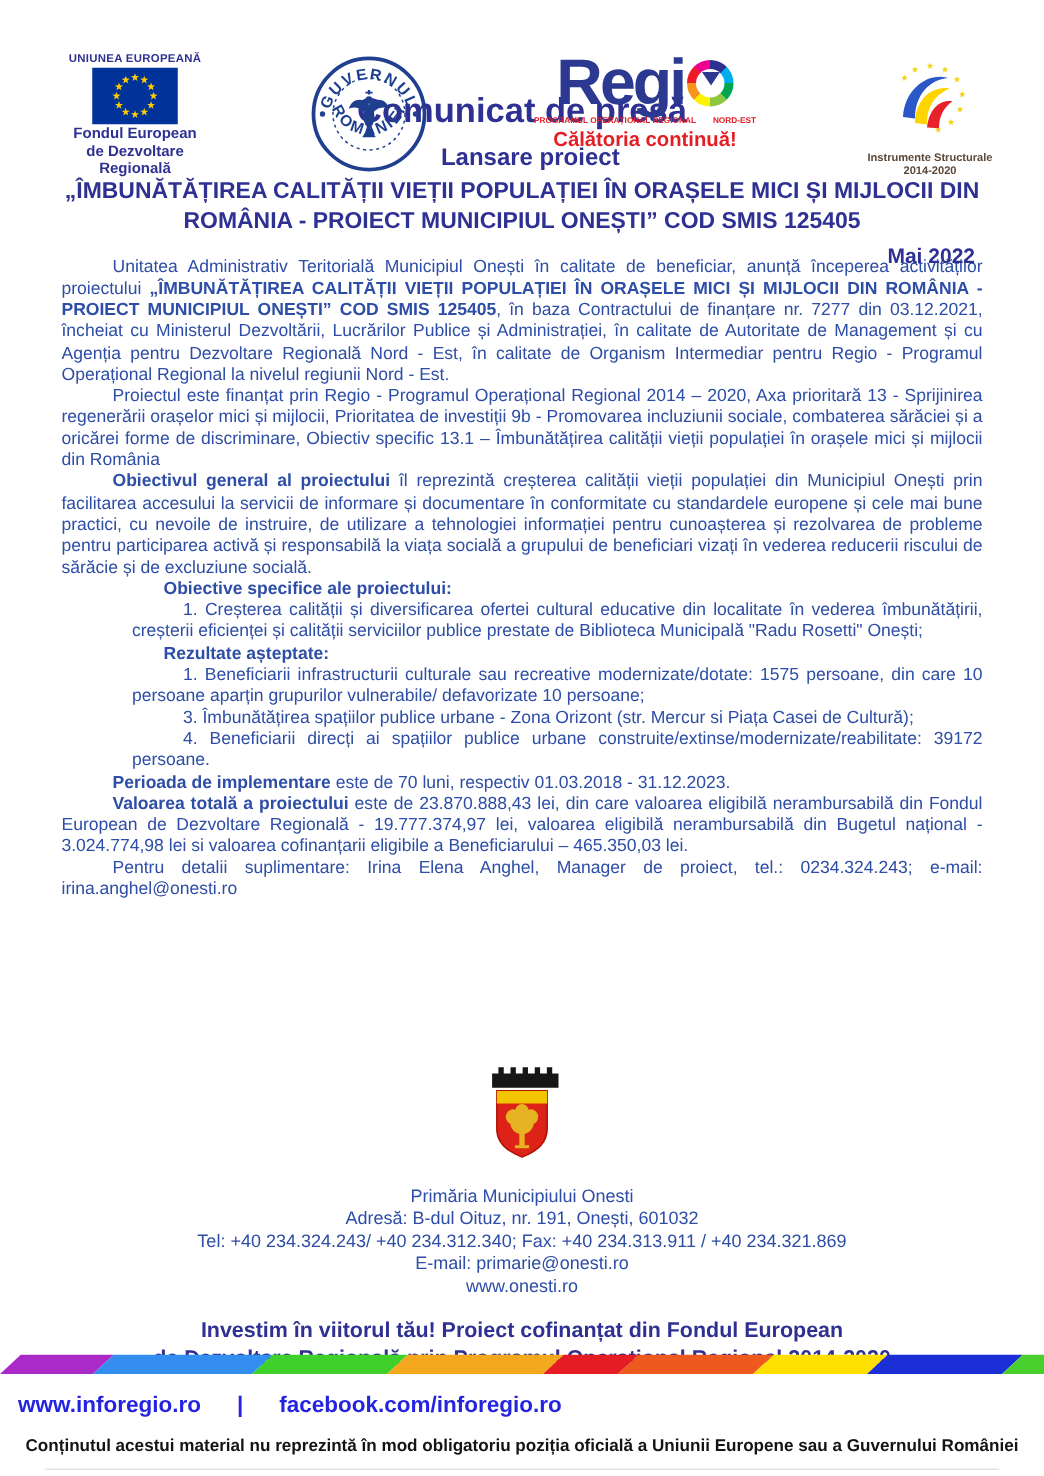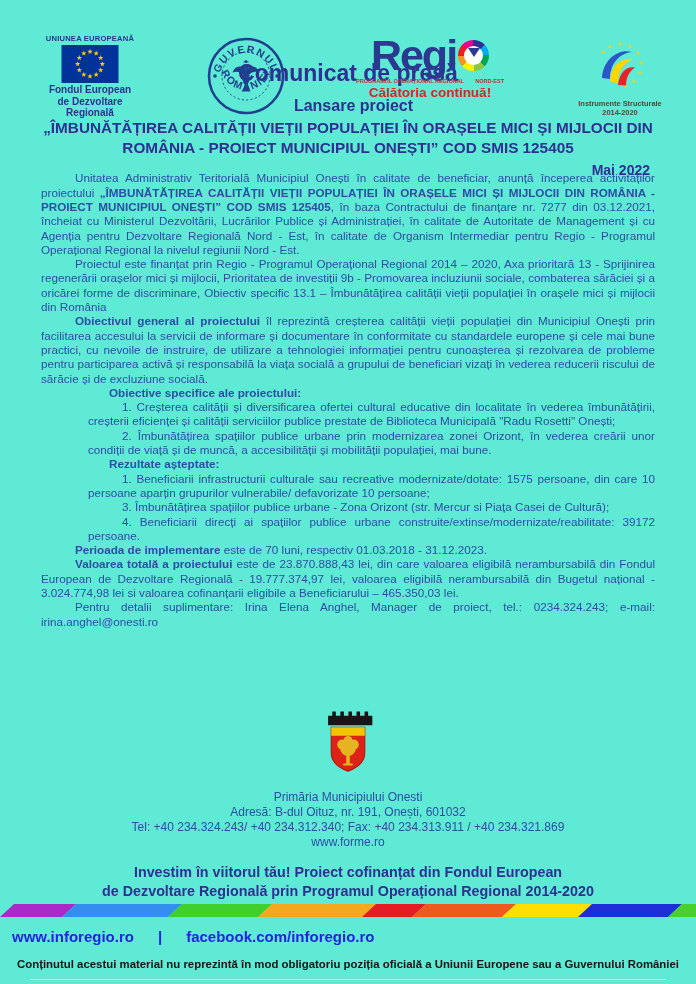--- a/index.html
+++ b/index.html
@@ -1,17 +1,17 @@
 <!DOCTYPE html>
 <html lang="ro" style="--heading-blue: #2e3192; --body-blue: #2d4da6; --red: #e31e24; --link-blue: #2424e0;"><head>
 <meta charset="utf-8">
 <style>
   html,body{margin:0;padding:0;background:#888;}
   .page{
-    position:relative;width:696px;height:984px;margin:0 auto;background:#5eead4;
+    position:relative;width:696px;height:984px;margin:0 auto;background:#ffffff;
     font-family:"Liberation Sans",sans-serif;overflow:hidden;
   }
   
   .logos{position:absolute;top:34px;left:42px;right:28px;display:flex;justify-content:space-between;align-items:flex-start;}
   .eu-logo{width:96px;text-align:center;color:var(--heading-blue,#2e3192);}
   .eu-logo .cap{font-size:7.6px;font-weight:bold;letter-spacing:.2px;}
   .eu-logo svg{display:block;margin:2px auto 1px;}
   .eu-logo .sub{font-size:10px;font-weight:bold;line-height:1.15;}
   .gov-logo{width:82px;margin-top:2px;}
   .regio-logo{width:148px;text-align:center;margin-top:0;}
@@ -140,21 +140,20 @@
   <div class="date">Mai 2022</div>
   <div class="sub1">Lansare proiect</div>
   <div class="sub2">„ÎMBUNĂTĂȚIREA CALITĂȚII VIEȚII POPULAȚIEI ÎN ORAȘELE MICI ȘI MIJLOCII DIN ROMÂNIA - PROIECT MUNICIPIUL ONEȘTI” COD SMIS 125405</div>
 
   <div class="body">
     <p><span>Unitatea Administrativ Teritorială Municipiul Onești în calitate de beneficiar, anunță începerea activităților proiectului </span><span class="b">„ÎMBUNĂTĂȚIREA CALITĂȚII VIEȚII POPULAȚIEI ÎN ORAȘELE MICI ȘI MIJLOCII DIN ROMÂNIA - PROIECT MUNICIPIUL ONEȘTI” COD SMIS 125405</span><span>, în baza Contractului de finanțare nr. 7277 din 03.12.2021, încheiat cu Ministerul Dezvoltării, Lucrărilor Publice și Administrației, în calitate de Autoritate de Management și cu Agenția pentru Dezvoltare Regională Nord - Est, în calitate de Organism Intermediar pentru Regio - Programul Operațional Regional la nivelul regiunii Nord - Est.</span></p>
     <p>Proiectul este finanțat prin Regio - Programul Operațional Regional 2014 – 2020, Axa prioritară 13 - Sprijinirea regenerării orașelor mici și mijlocii, Prioritatea de investiții 9b - Promovarea incluziunii sociale, combaterea sărăciei și a oricărei forme de discriminare, Obiectiv specific 13.1 – Îmbunătățirea calității vieții populației în orașele mici și mijlocii din România</p>
     <p><span class="b">Obiectivul general al proiectului</span><span> îl reprezintă creșterea calității vieții populației din Municipiul Onești prin facilitarea accesului la servicii de informare și documentare în conformitate cu standardele europene și cele mai bune practici, cu nevoile de instruire, de utilizare a tehnologiei informației pentru cunoașterea și rezolvarea de probleme pentru participarea activă și responsabilă la viața socială a grupului de beneficiari vizați în vederea reducerii riscului de sărăcie și de excluziune socială.</span></p>
     <p class="subhead">Obiective specifice ale proiectului:</p>
     <p class="li">1. Creșterea calității și diversificarea ofertei cultural educative din localitate în vederea îmbunătățirii, creșterii eficienței și calității serviciilor publice prestate de Biblioteca Municipală "Radu Rosetti" Onești;</p>
-    <p class="li">2. Îmbunătățirea spațiilor publice urbane prin modernizarea zonei Orizont, în vederea creării unor condiții de viață și de muncă, a accesibilității și mobilității populației, mai bune.</p>
     <p class="subhead">Rezultate așteptate:</p>
     <p class="li">1. Beneficiarii infrastructurii culturale sau recreative modernizate/dotate: 1575 persoane, din care 10 persoane aparțin grupurilor vulnerabile/ defavorizate 10 persoane;</p>
     <p class="li">3. Îmbunătățirea spațiilor publice urbane - Zona Orizont (str. Mercur si Piața Casei de Cultură);</p>
     <p class="li">4. Beneficiarii direcți ai spațiilor publice urbane construite/extinse/modernizate/reabilitate: 39172 persoane.</p>
     <p><span class="b">Perioada de implementare</span><span> este de 70 luni, respectiv 01.03.2018 - 31.12.2023.</span></p>
     <p><span class="b">Valoarea totală a proiectului</span><span> este de 23.870.888,43 lei, din care valoarea eligibilă nerambursabilă din Fondul European de Dezvoltare Regională - 19.777.374,97 lei, valoarea eligibilă nerambursabilă din Bugetul național - 3.024.774,98 lei si valoarea cofinanțarii eligibile a Beneficiarului – 465.350,03 lei.</span></p>
     <p>Pentru detalii suplimentare: Irina Elena Anghel, Manager de proiect, tel.: 0234.324.243; e-mail: irina.anghel@onesti.ro</p>
   </div>
 
   <div class="footer">
@@ -167,21 +166,22 @@
           <circle cx="24.5" cy="42.5" r="4.8"></circle>
           <circle cx="35.5" cy="42.5" r="4.8"></circle>
           <circle cx="30" cy="38.5" r="4.2"></circle>
         <path d="M28.3 52 h3.4 v8.5 h-3.4 z M25.5 60.5 h9 v2 h-9 z"></path>
       </g>
     </svg>
     <div class="contact">
       <div>Primăria Municipiului Onesti</div>
       <div>Adresă: B-dul Oituz, nr. 191, Onești, 601032</div>
       <div>Tel: +40 234.324.243/ +40 234.312.340; Fax: +40 234.313.911 / +40 234.321.869</div>
-      <div>www.forme.ro</div>
+      <div>E-mail: primarie@onesti.ro</div>
+      <div>www.onesti.ro</div>
     </div>
     <div class="invest">
       <div>Investim în viitorul tău! Proiect cofinanțat din Fondul European</div>
       <div>de Dezvoltare Regională prin Programul Operațional Regional 2014-2020</div>
     </div>
   </div>
 
   <div class="bar">
     <svg width="696" height="13" viewBox="0 0 696 13">
         <polygon points="14,0 76,0 62,13 0,13" fill="#aa2ac8"></polygon>

